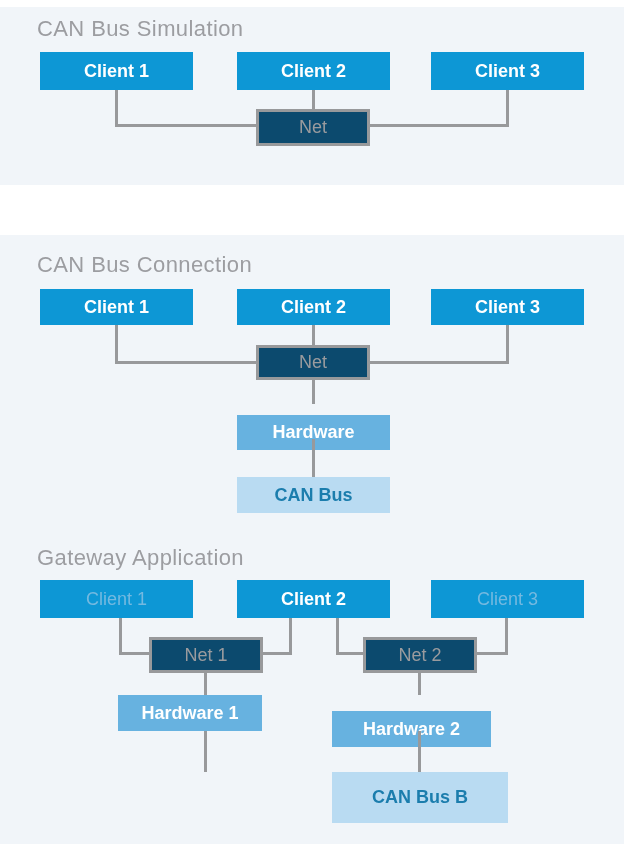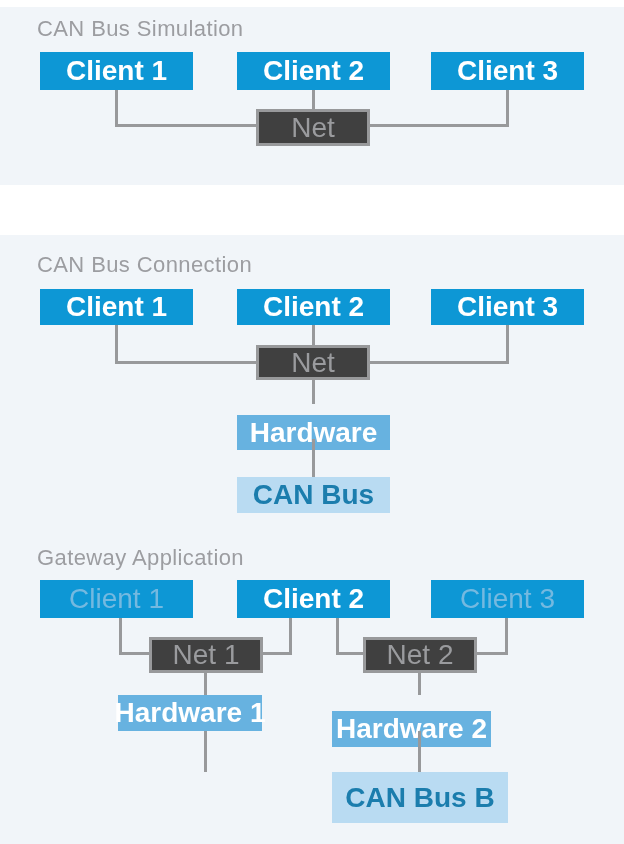--- a/index.html
+++ b/index.html
@@ -11,25 +11,25 @@
   .panel{position:absolute;left:0;width:624px;background:#f1f5f9;}
   #panel1{top:7px;height:178px;}
   #panel2{top:196px;height:319px;margin-top:39px;}
   #panel3{top:527px;height:317px;}
   .title{
     position:absolute;left:37px;font-size:22px;font-weight:400;color:#9c9da1;
     letter-spacing:0.4px;white-space:nowrap;
   }
   .node{
     position:absolute;display:flex;align-items:center;justify-content:center;
-    font-size:28px;font-weight:bold;white-space:nowrap;box-sizing:border-box;
+    font-size:18px;font-weight:bold;white-space:nowrap;box-sizing:border-box;
   }
   .client{background:#0d97d5;color:#ffffff;}
   .client.dim{color:#74b9e0;font-weight:400;}
-  .netbox{background:#404040;border:3px solid #98999b;color:#9a9b9e;font-weight:400;}
+  .netbox{background:#0c4a6e;border:3px solid #98999b;color:#9a9b9e;font-weight:400;}
   .hw{background:#67b2e0;color:#ffffff;}
   .can{background:#b9dbf2;color:#1b7dad;}
   .line{position:absolute;background:#98999b;}
   
   #panel1 .title{top:9px;}
   #panel1 .c1{left:40px;top:45px;width:153px;height:38px;}
   #panel1 .c2{left:237px;top:45px;width:153px;height:38px;}
   #panel1 .c3{left:431px;top:45px;width:153px;height:38px;}
   #panel1 .netbox{left:256px;top:102px;width:114px;height:37px;}
   

